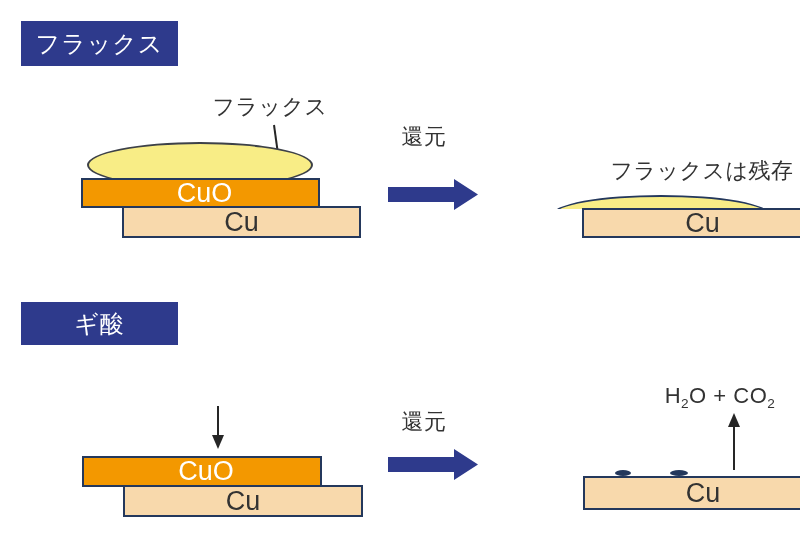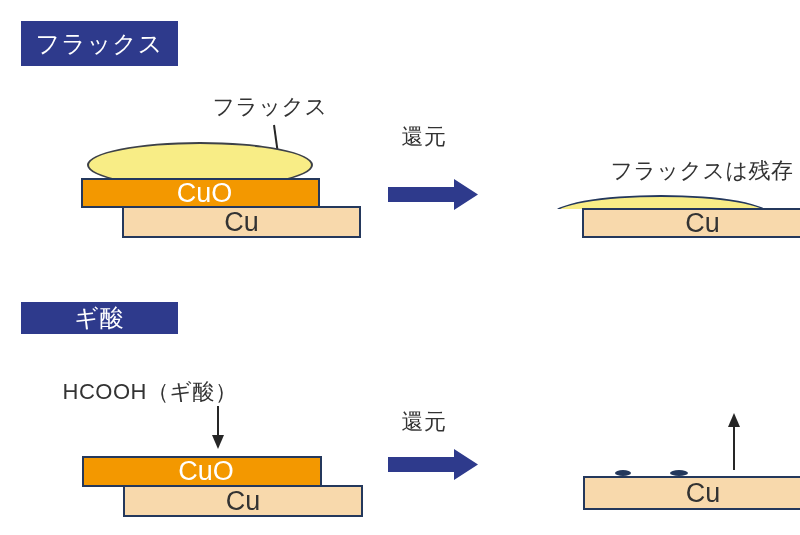--- a/index.html
+++ b/index.html
@@ -33,21 +33,21 @@
     width: 157px;
     background: var(--navy);
     color: var(--white);
     font-size: 24px;
     letter-spacing: 1px;
     display: flex;
     align-items: center;
     justify-content: center;
   }
   .badge-flux { top: 21px; height: 45px; }
-  .badge-formic { top: 302px; height: 32px; text-align: center; }
+  .badge-formic { top: 302px; height: 43px; text-align: center; }
   .label {
     position: absolute;
     color: var(--text-dark);
     font-size: 22px;
     letter-spacing: 0.5px;
     text-align: center;
     white-space: nowrap;
   }
   .label sub { font-size: 0.62em; }
   .layer {
@@ -142,36 +142,36 @@
   <div class="label" id="flux-result-label">フラックスは残存</div>
 
   <div class="dome-clip">
     <div class="dome"></div>
   </div>
 
   <div class="layer layer-cu" id="flux-result-cu">Cu</div>
 
   <div class="badge badge-formic">ギ酸</div>
 
-  <div class="label" id="hcooh-label">HCOOH（ギ酸）</div>
 
   <svg class="abs thin-arrow" id="hcooh-arrow" width="16" height="44" viewBox="0 0 16 44">
     <line x1="8" y1="0" x2="8" y2="31" stroke="currentColor" stroke-width="2"></line>
     <polygon points="2,29 14,29 8,43" fill="currentColor"></polygon>
   </svg>
 
   <div class="layer layer-cuo" id="formic-cuo">CuO</div>
   <div class="layer layer-cu" id="formic-cu">Cu</div>
 
   <div class="label" id="formic-reduction-label">還元</div>
 
   <svg class="abs block-arrow" id="formic-block-arrow" width="90" height="31" viewBox="0 0 90 31">
     <polygon points="0,8 66,8 66,0 90,15.5 66,31 66,23 0,23" fill="currentColor"></polygon>
   </svg>
 
+  <div class="label" id="gas-label"><span>H</span><sub>2</sub><span>O + CO</span><sub>2</sub></div>
 
   <svg class="abs thin-arrow" id="gas-arrow" width="16" height="58" viewBox="0 0 16 58">
     <polygon points="8,0 2,14 14,14" fill="currentColor"></polygon>
     <line x1="8" y1="12" x2="8" y2="57" stroke="currentColor" stroke-width="2"></line>
   </svg>
 
 
   <div class="layer layer-cu" id="formic-result-cu">Cu</div>
 
   <div class="speck" id="speck-1"></div>

